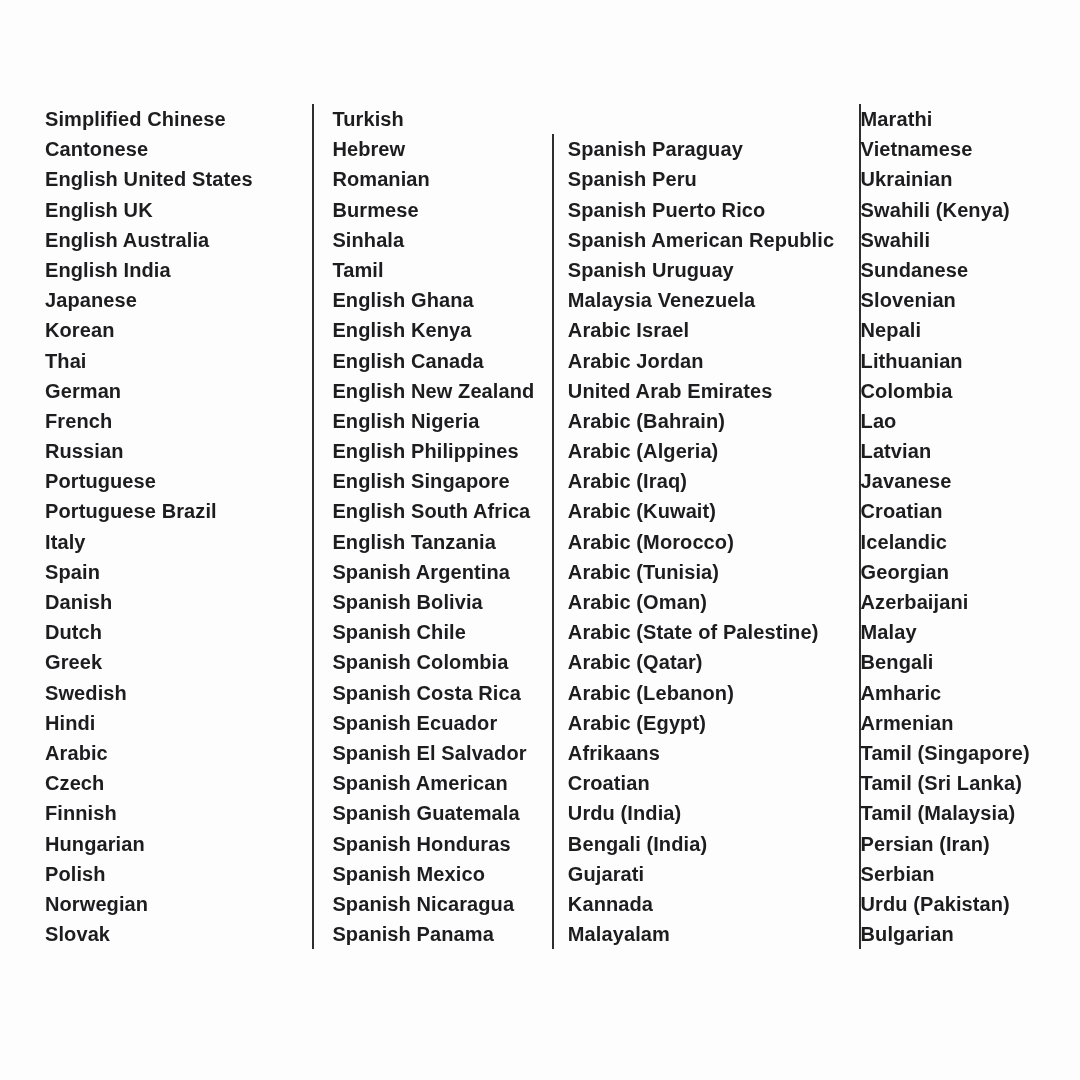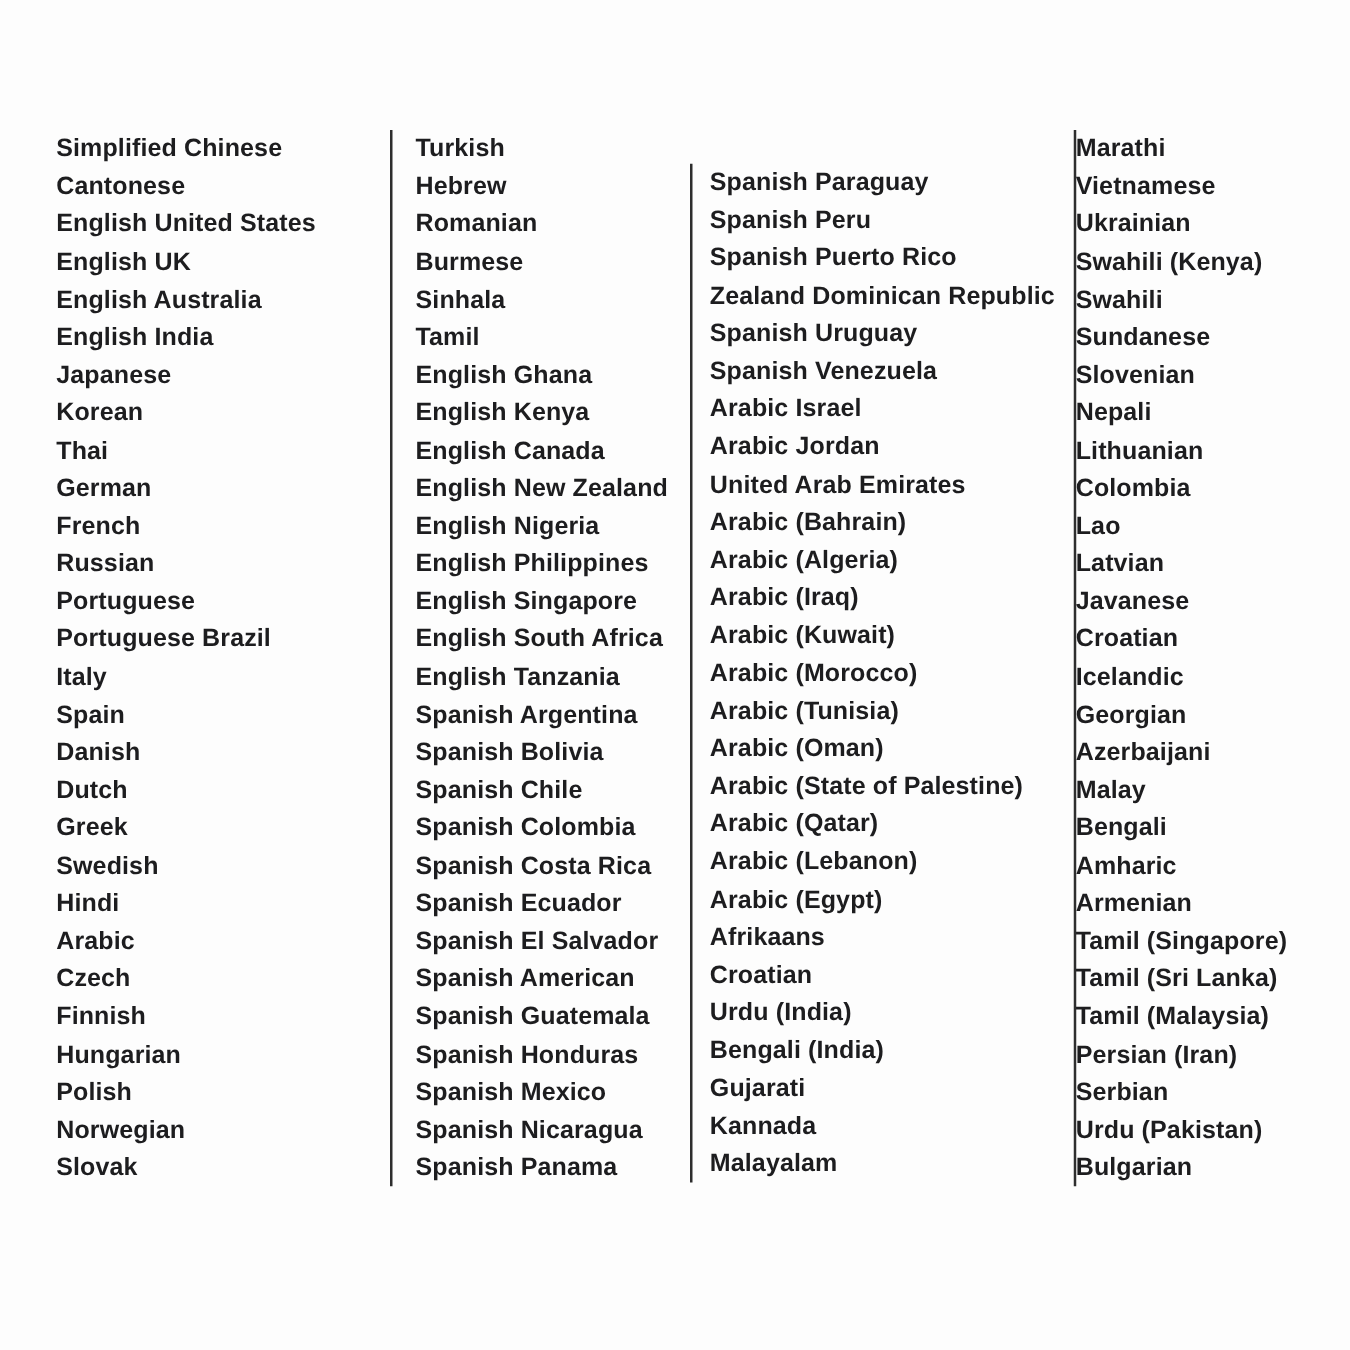--- a/index.html
+++ b/index.html
@@ -10,21 +10,21 @@
     background: var(--page-bg, #fdfdfd);
     font-family: "Liberation Sans", sans-serif;
     overflow: hidden;
   }
   .board {
     position: absolute;
     top: 104px;
     left: 0;
     width: 1080px;
     display: flex;
-    align-items: center;
+    align-items: flex-end;
   }
   .colwrap {
     box-sizing: border-box;
   }
   .colwrap.c1 { width: 277px; padding-left: 45px; }
   .colwrap.c2 { width: 251px; padding-left: 18px; border-left: 2px solid var(--divider-color, #2e2e2e); margin-left: 47px; }
   .colwrap.c3 { width: 322px; padding-left: 14px; border-left: 2px solid var(--divider-color, #2e2e2e); margin-top: 24px; }
   .colwrap.c4 { width: 233px; padding-left: 0; border-left: 2px solid var(--divider-color, #2e2e2e); }
   .item {
     height: 30.2px;
@@ -97,23 +97,23 @@
       <div class="item">Spanish Guatemala</div>
       <div class="item">Spanish Honduras</div>
       <div class="item">Spanish Mexico</div>
       <div class="item">Spanish Nicaragua</div>
       <div class="item">Spanish Panama</div>
     </div>
   <div class="colwrap c3">
       <div class="item">Spanish Paraguay</div>
       <div class="item">Spanish Peru</div>
       <div class="item">Spanish Puerto Rico</div>
-      <div class="item">Zealand Dominican Republic</div>
+      <div class="item">Spanish American Republic</div>
       <div class="item">Spanish Uruguay</div>
-      <div class="item">Spanish Venezuela</div>
+      <div class="item">Malaysia Venezuela</div>
       <div class="item">Arabic Israel</div>
       <div class="item">Arabic Jordan</div>
       <div class="item">United Arab Emirates</div>
       <div class="item">Arabic (Bahrain)</div>
       <div class="item">Arabic (Algeria)</div>
       <div class="item">Arabic (Iraq)</div>
       <div class="item">Arabic (Kuwait)</div>
       <div class="item">Arabic (Morocco)</div>
       <div class="item">Arabic (Tunisia)</div>
       <div class="item">Arabic (Oman)</div>

